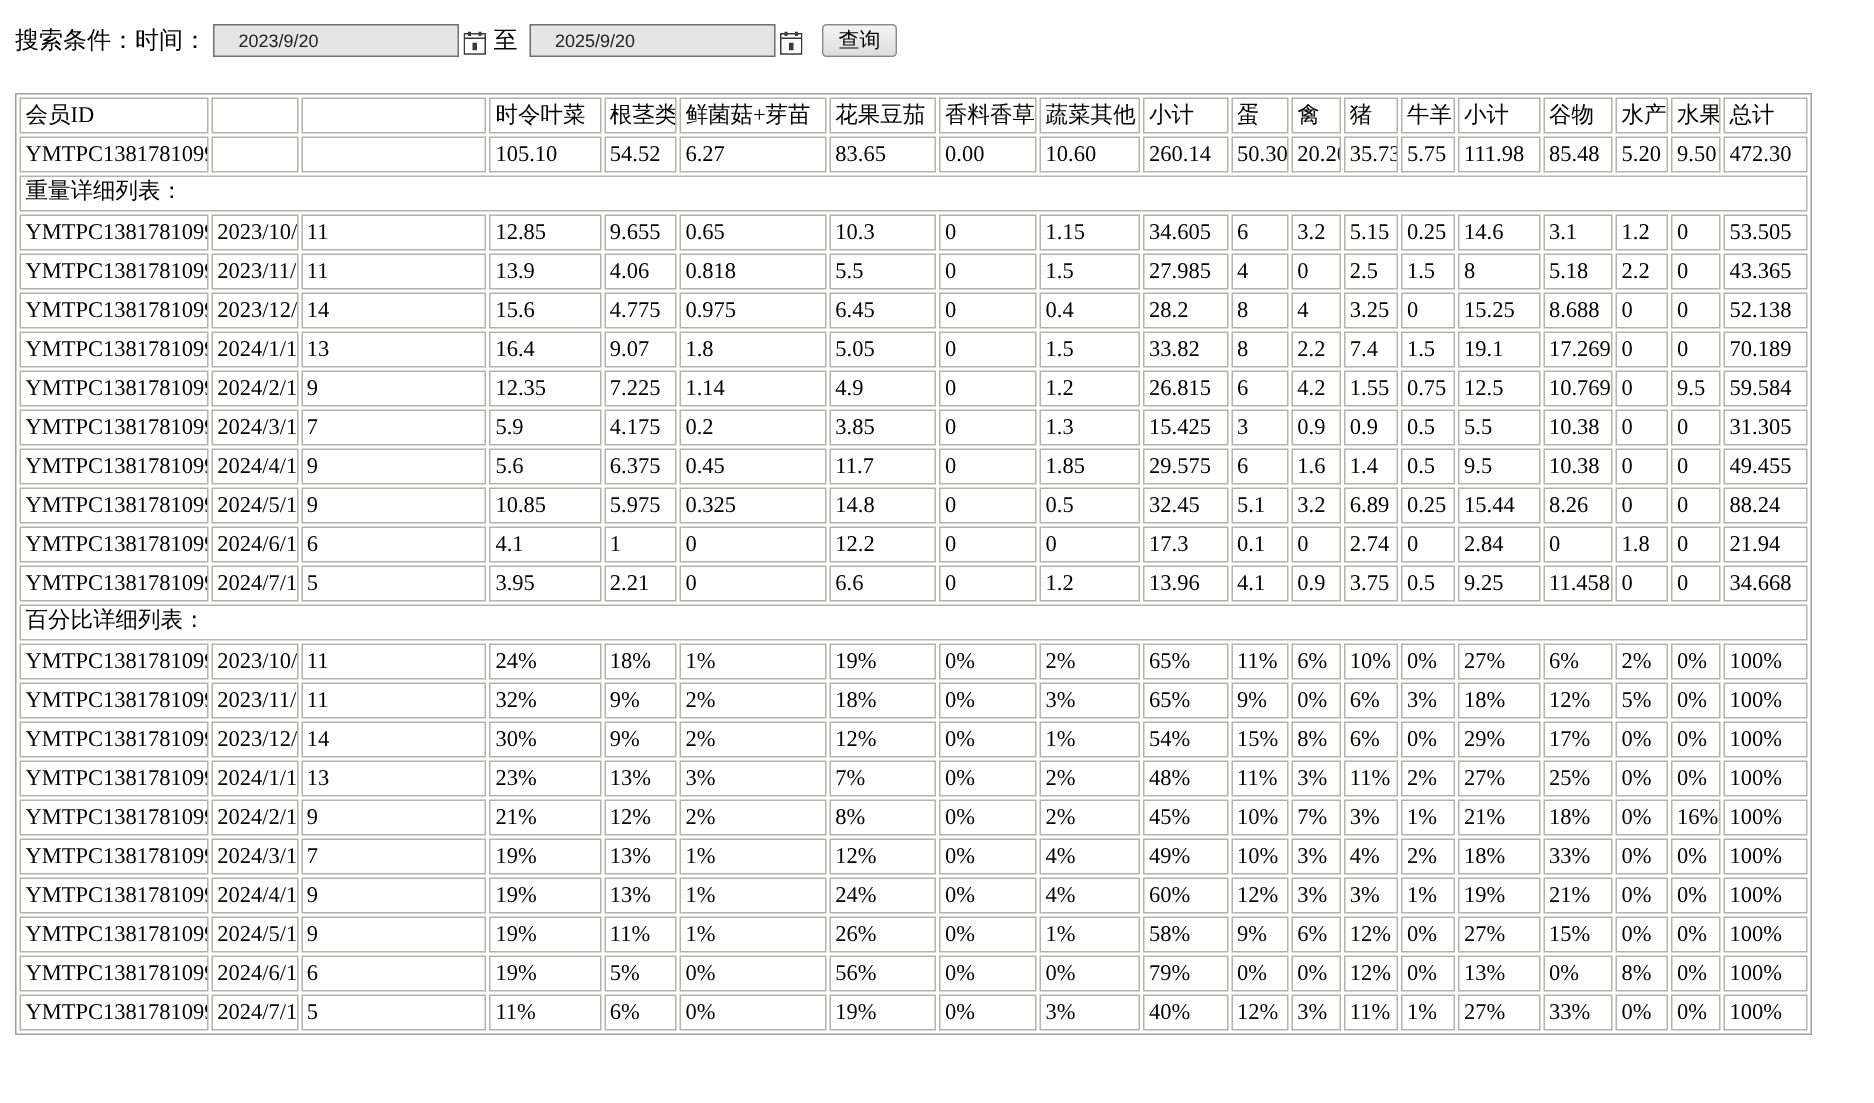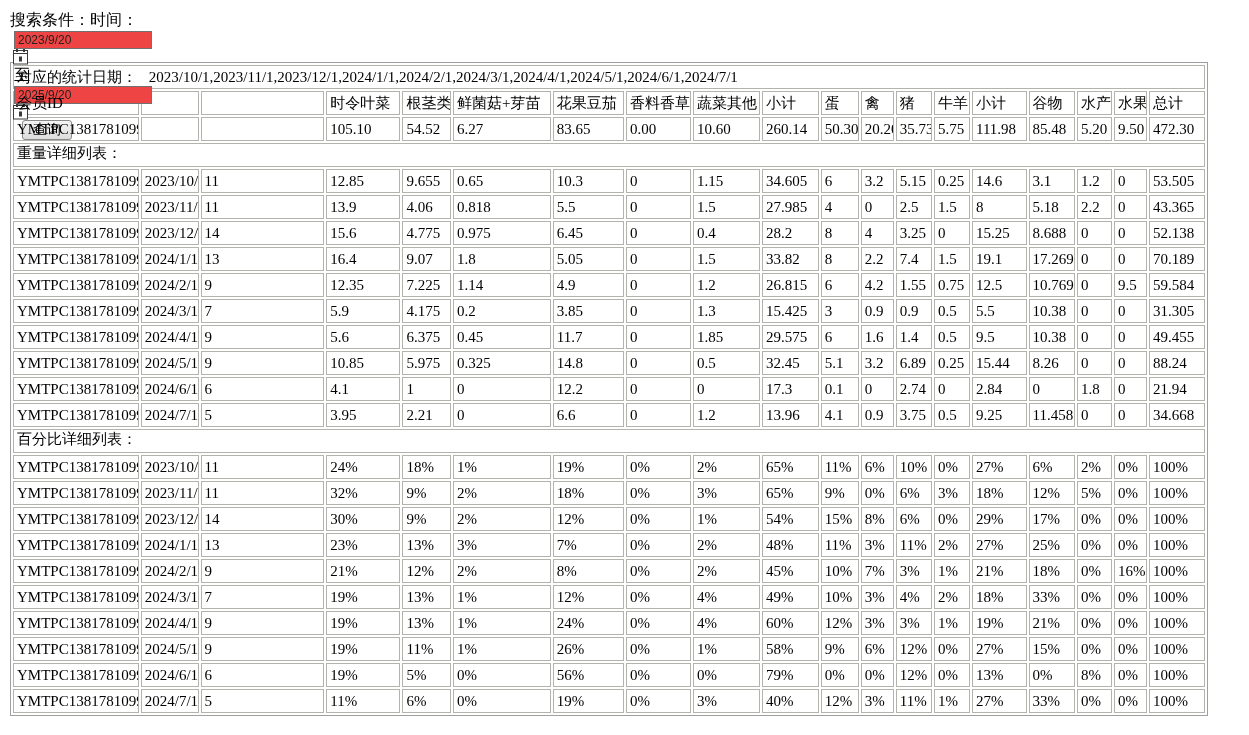--- a/index.html
+++ b/index.html
@@ -4,34 +4,34 @@
 <style>
   html,body{margin:0;padding:0;background:#fff;}
   body{
     width:1249px;height:735px;overflow:hidden;
     font-family:"Liberation Serif","DejaVu Serif",serif;
     font-size:15px;color:#000;
   }
   .page{padding:10px 0 0 10px;}
 
   
-  .search-bar{display:flex;align-items:flex-start;height:28px;flex-direction:column;}
+  .search-bar{display:flex;align-items:flex-end;height:28px;}
   .search-label{font-size:16px;white-space:nowrap;}
   .date-input{
     width:130px;height:18px;border:1px solid #707070;
     font-family:"Liberation Sans","DejaVu Sans",sans-serif;
-    font-size:12px;padding:1px 3px;margin-left:4px;color:#222;background:#ef4444;
+    font-size:12px;padding:1px 16px;margin-left:4px;color:#222;background:#e5e5e5;
   }
   .cal-btn{
     width:17px;height:18px;margin-left:2px;padding:0;border:none;background:transparent;
     display:inline-flex;align-items:center;justify-content:center;cursor:pointer;
   }
   .to-label{margin:0 4px 0 4px;font-size:16px;}
   .query-btn{
-    margin-left:12px;height:36px;padding:0 10px;
+    margin-left:12px;height:22px;padding:0 10px;
     font-family:Liberation Mono, monospace;font-size:14px;color:#000;
     background:linear-gradient(#f4f4f4,#dcdcdc);
     border:1px solid #8a8a8a;border-radius:3px;cursor:pointer;
   }
 
   
   table.stats{
     margin-top:24px;border-collapse:separate;border-spacing:2px;
     table-layout:fixed;width:1198px;
     border:1px solid #9f9f9f;background:#fff;
@@ -94,26 +94,20 @@
         <col style="width: 35px;">
         <col style="width: 53px;">
         <col style="width: 45px;">
         <col style="width: 34px;">
         <col style="width: 32px;">
         <col style="width: 54px;">
       </colgroup>
 
     <tbody>
 
-      <tr>
-        <td colspan="19">
-          <span class="dates-label">对应的统计日期：</span>
-          <span>2023/10/1,2023/11/1,2023/12/1,2024/1/1,2024/2/1,2024/3/1,2024/4/1,2024/5/1,2024/6/1,2024/7/1</span>
-        </td>
-      </tr>
 
     </tbody>
 
     <tbody id="colhead-body">
         <tr>
           <td>会员ID</td>
           <td></td>
           <td></td>
           <td>时令叶菜</td>
           <td>根茎类</td>

